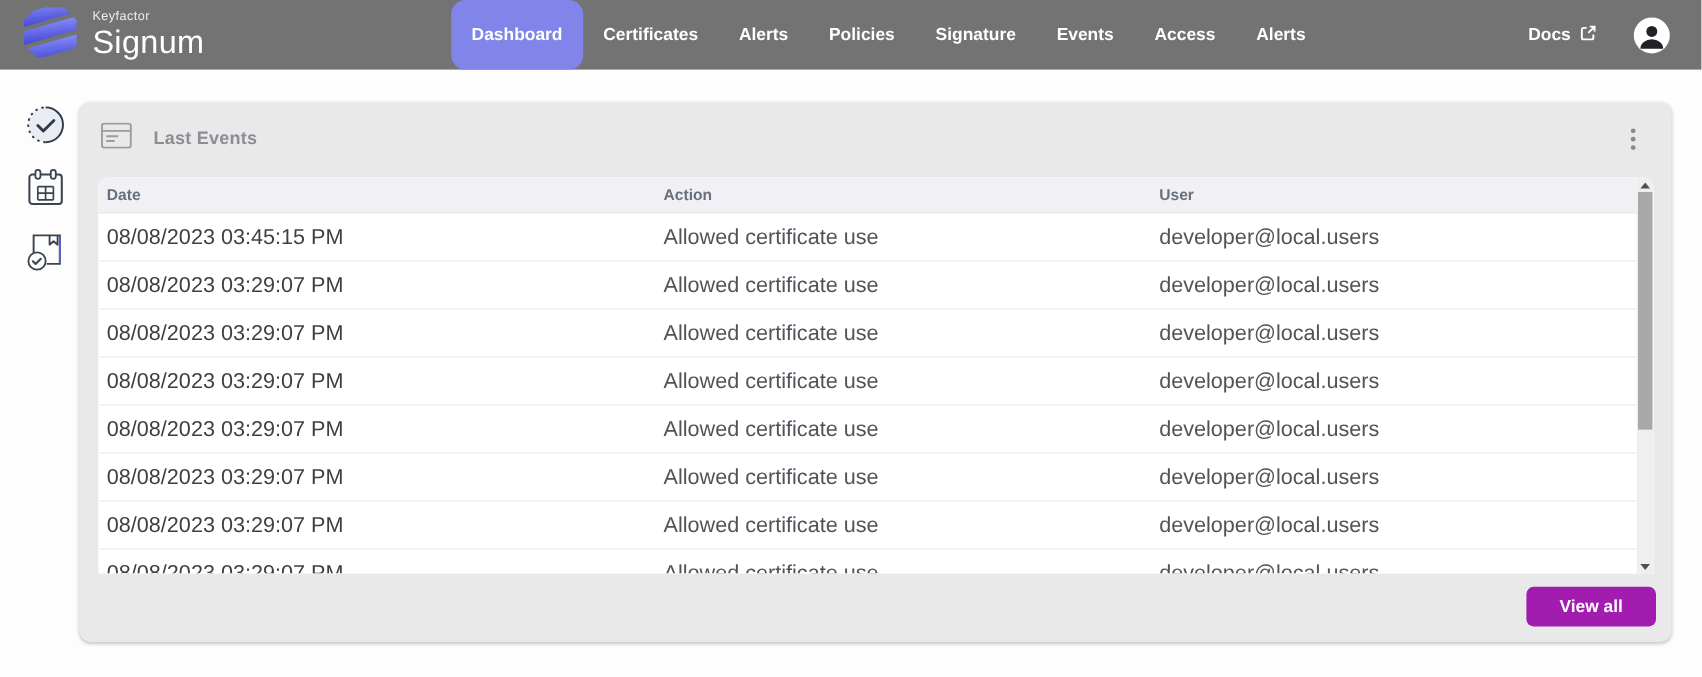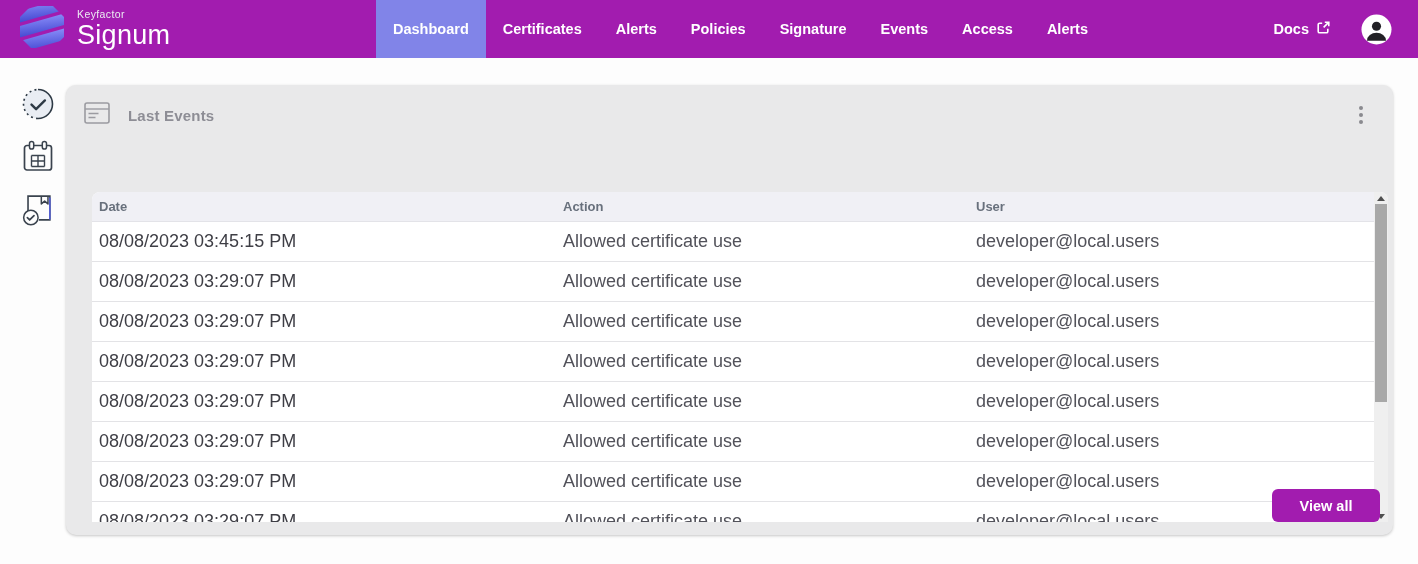--- a/index.html
+++ b/index.html
@@ -1,49 +1,49 @@
 <!DOCTYPE html>
 <html><head>
 <meta charset="utf-8">
 <style>
   * { margin:0; padding:0; box-sizing:border-box; }
   html,body { width:1418px; height:564px; overflow:hidden; }
   body { font-family:"Liberation Sans", sans-serif; background:#fdfdfd; }
 
   
-  .navbar { height:58px; background:#a21caf; display:flex; align-items:stretch;justify-content:space-between; }
+  .navbar { height:58px; background:#737373; display:flex; align-items:stretch;justify-content:space-between; }
   .brand { width:376px; display:flex; align-items:center; gap:12px; padding-left:19px; }
   .brand-text { color:#fff; line-height:1; }
   .brand-company { font-size:10.5px; letter-spacing:.4px; color:#ececf2; margin-bottom:3px; }
   .brand-product { font-size:27px; font-weight:500; letter-spacing:.3px; }
   .nav-items { display:flex; align-items:stretch; }
   .nav-item { display:flex; align-items:center; padding:0 17px; color:#fff;
-              font-size:14.5px; font-weight:600; cursor:pointer; }
+              font-size:14.5px; font-weight:600; cursor:pointer;border-radius:12px; }
   .nav-item.active { background:#8184e8; }
   .nav-right { margin-left:auto; display:flex; align-items:center; gap:30px; padding-right:26px; }
   .docs-link { display:flex; align-items:center; gap:7px; color:#fff; font-size:14.5px;
                font-weight:600; cursor:pointer; }
   .avatar { width:31px; height:31px; cursor:pointer; }
 
   
   .content { position:relative; height:506px; }
 
   .rail { position:absolute; left:19px; top:27px; display:flex; flex-direction:column; gap:14px; }
   .rail-icon { width:38px; height:38px; display:flex; align-items:center; justify-content:center;
                cursor:pointer; }
 
   .card { position:absolute; left:66px; top:27px; width:1327px; height:450px;
           background:#e9e9ea; border-radius:10px; box-shadow:0 1px 3px rgba(0,0,0,.22); }
   .card-header { display:flex; align-items:center; gap:18px; padding:17px 26px 0 18px;text-align:right; }
   .card-title { font-size:15px; font-weight:700; color:#8d8d95; letter-spacing:.2px; }
   .kebab { margin-left:auto; display:flex; flex-direction:column; gap:3px; cursor:pointer; padding:4px; }
   .kebab span { width:4px; height:4px; border-radius:50%; background:#8a8a8f; display:block; }
 
-  .table-wrap { position:absolute; left:26px; top:63px; width:1296px; height:330px;
-                display:flex; background:#fff; border-radius:8px 8px 0 0; overflow:hidden;margin-top:44px; }
+  .table-wrap { position:absolute; left:16px; top:63px; width:1296px; height:330px;
+                display:flex; background:#fff; border-radius:8px 8px 0 0; overflow:hidden; }
   .table { flex:1; overflow:hidden; }
   .thead { display:grid; grid-template-columns:464px 413px 1fr; height:30px; align-items:center;
            background:#f0f0f5; border-bottom:1px solid #e3e3e8; }
   .th { font-size:13px; font-weight:700; color:#68707c; padding-left:7px; }
   .trow { display:grid; grid-template-columns:464px 413px 1fr; height:40px; align-items:center;
           border-bottom:1px solid #e3e3e6; background:#fff; cursor:default; }
   .td { font-size:18px; padding-left:7px; color:#52525a; white-space:nowrap; }
   .td.date { color:#3e3e45; }
 
   .scrollbar { width:14px; background:#efefef; position:relative; }

